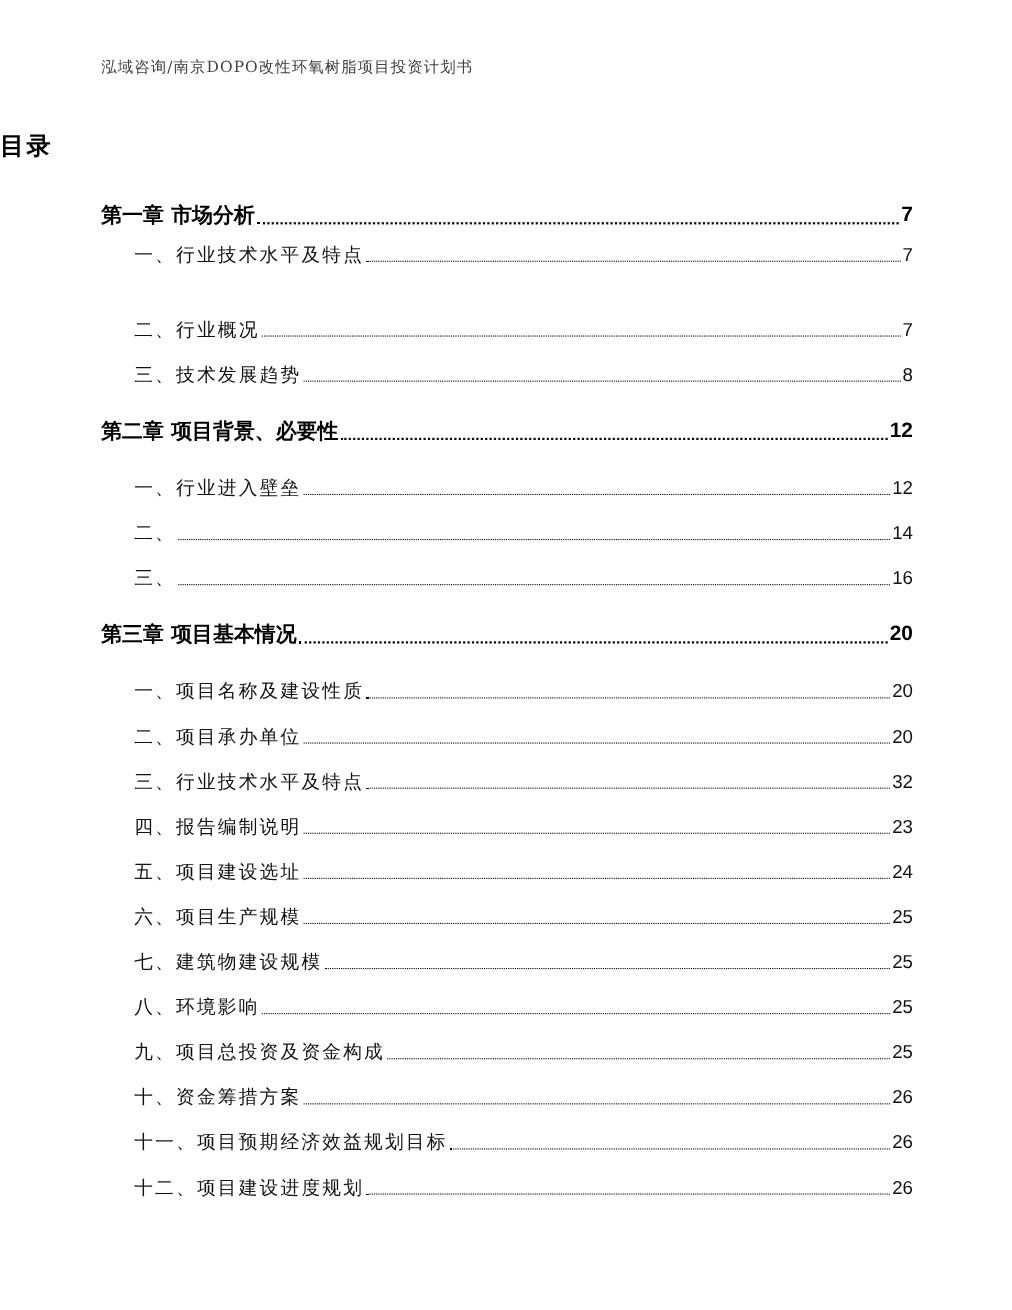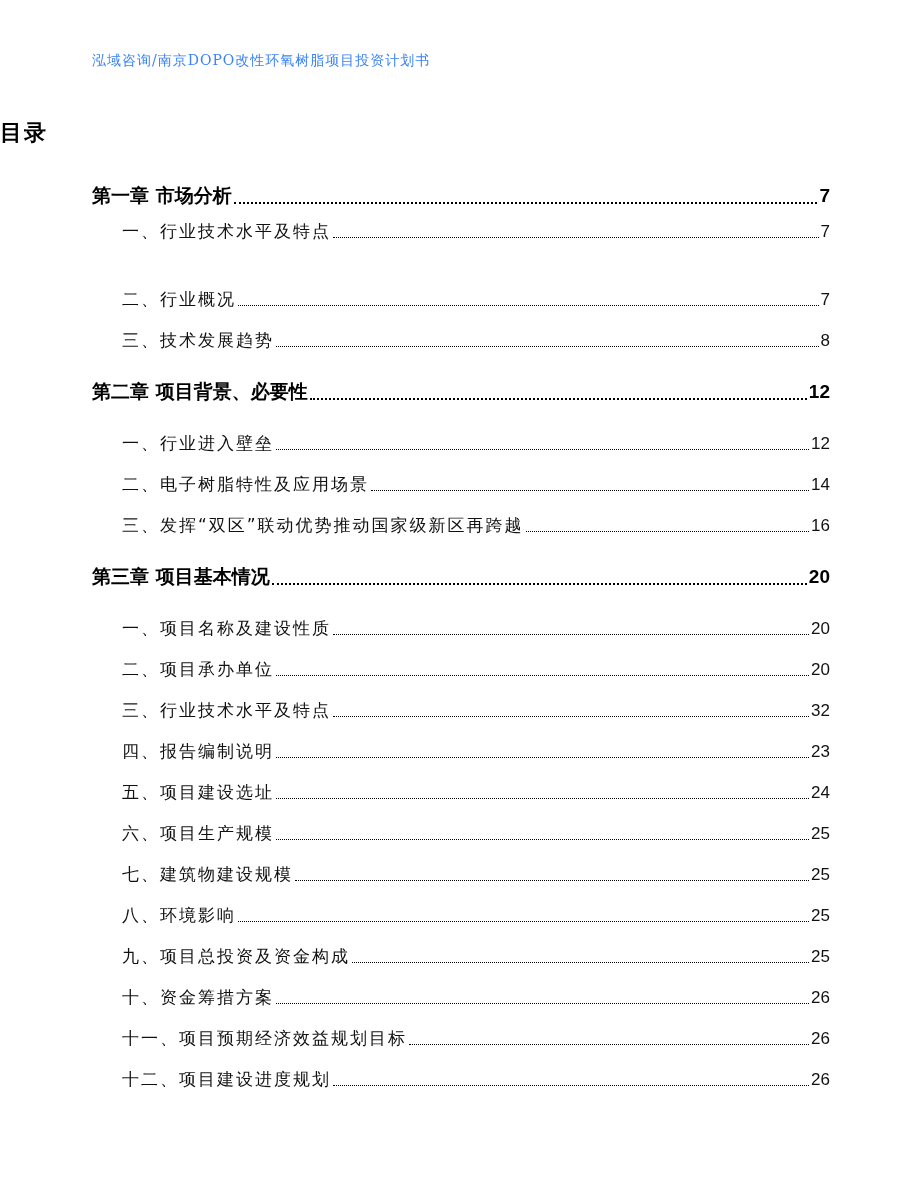--- a/index.html
+++ b/index.html
@@ -1,19 +1,19 @@
 <!DOCTYPE html>
 <html><head>
   <meta charset="utf-8">
   <style>
     html, body { margin: 0; padding: 0; background: #ffffff; }
     body { width: 920px; height: 1191px; position: relative; overflow: hidden; color: #000; }
     .header {
       position: absolute; left: 92px; top: 52px;
-      font-family: "DejaVu Serif", serif; font-size: 14px; color: #3b82f6; letter-spacing: 1px;
+      font-family: "DejaVu Serif", serif; font-size: 14px; color: #404040; letter-spacing: 1px;
     }
     .title {
       position: absolute; left: 0; right: 0; top: 118px; 
       font-family: "DejaVu Sans", sans-serif; font-size: 22px; font-weight: bold; letter-spacing: 2px;
     }
     .toc { position: absolute; left: 0; top: 0; width: 920px; }
     .row {
       position: absolute; left: 92px; width: 738px; display: flex; align-items: center;
       font-family: "DejaVu Sans", sans-serif; white-space: nowrap;
     }
@@ -58,27 +58,25 @@
 
   <div class="row chapter" style="top:379px"><span class="num">第二章</span>&nbsp;<span class="lbl">项目背景、必要性</span><span class="dots"></span><span class="pg">12</span></div>
   <div class="row section" style="top:432px">
       <span class="num">一、</span>
       <span class="lbl">行业进入壁垒</span>
       <span class="dots"></span>
       <span class="pg">12</span>
     </div>
   <div class="row section" style="top:473px">
       <span class="num">二、</span>
-      <span class="lbl">电子树脂特性及应用场景</span>
       <span class="dots"></span>
       <span class="pg">14</span>
     </div>
   <div class="row section" style="top:514px">
       <span class="num">三、</span>
-      <span class="lbl">发挥“双区”联动优势推动国家级新区再跨越</span>
       <span class="dots"></span>
       <span class="pg">16</span>
     </div>
 
   <div class="row chapter" style="top:564px"><span class="num">第三章</span>&nbsp;<span class="lbl">项目基本情况</span><span class="dots"></span><span class="pg">20</span></div>
   <div class="row section" style="top:617px">
       <span class="num">一、</span>
       <span class="lbl">项目名称及建设性质</span>
       <span class="dots"></span>
       <span class="pg">20</span>

